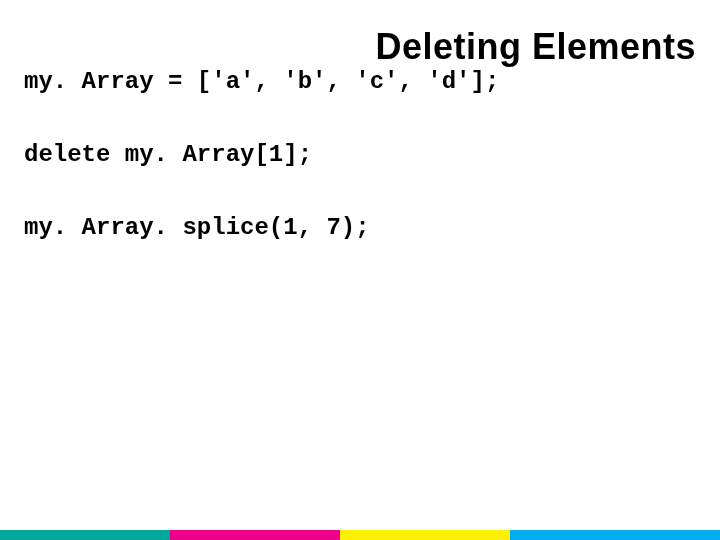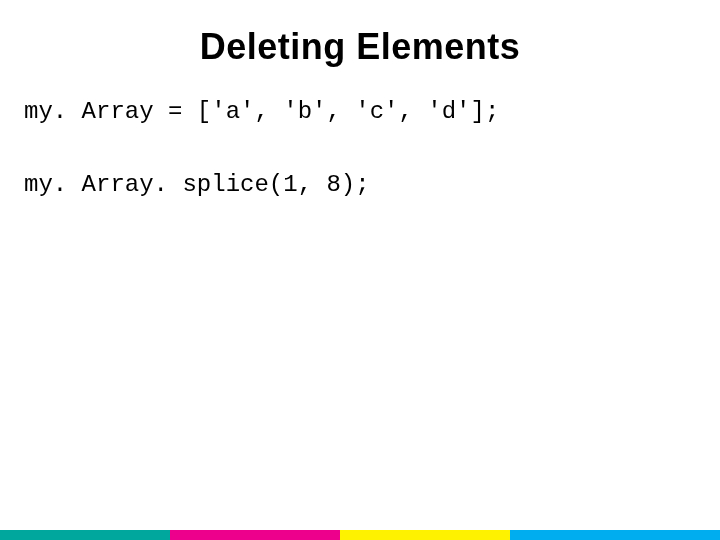--- a/index.html
+++ b/index.html
@@ -12,29 +12,28 @@
   .slide {
     width: 720px;
     height: 540px;
     position: relative;
     padding: 20px 24px 0 24px;
   }
   .title {
     font-size: 36px;
     font-weight: bold;
     color: #000000;
-    text-align: center;
+    text-align: right;
     margin-top: 6px;
-    margin-bottom: 30px;
     letter-spacing: 0.5px;
   }
   .code-line {
     font-family: "Courier New", Courier, monospace;
     font-size: 24px;
-    font-weight: normal;
+    font-weight: bold;
     color: #000000;
     margin-bottom: 46px;
     white-space: pre;
   }
   .underlined {
     text-decoration: underline;
   }
   .bottom-bar {
     position: absolute;
     left: 0;
@@ -49,21 +48,22 @@
   .seg-yellow { background: #fff200; flex: 0 0 170px; }
   .seg-blue   { background: #00aeef; flex: 1 1 auto; }
 </style>
 </head>
 <body>
 
 <div class="slide">
   <h1 class="title">Deleting Elements</h1>
 
   <div class="code-line">my. Array = ['a', 'b', 'c', 'd'];</div>
-  <div class="code-line">my. Array. splice(1, 8);</div>
+  <div class="code-line">delete my. Array[1];</div>
+  <div class="code-line">my. Array. splice(1, 7);</div>
 
   <div class="bottom-bar">
     <div class="bar-seg seg-teal"></div>
     <div class="bar-seg seg-pink"></div>
     <div class="bar-seg seg-yellow"></div>
     <div class="bar-seg seg-blue"></div>
   </div>
 </div>
 
 </body></html>

